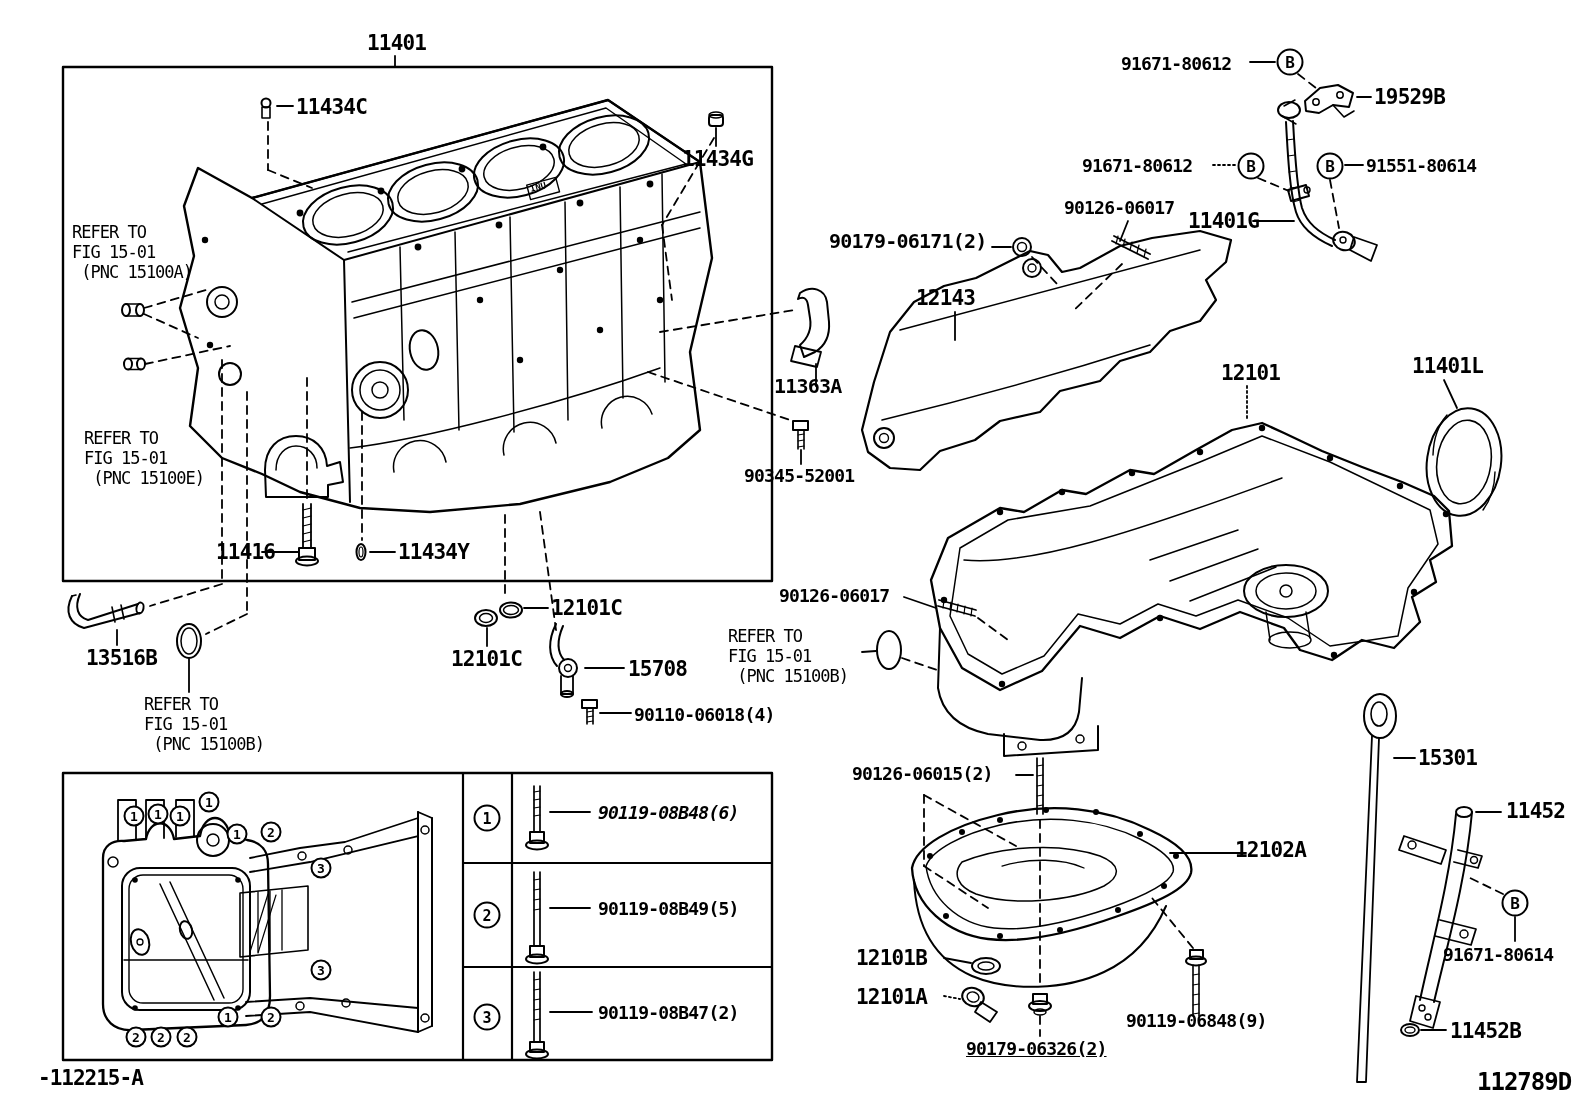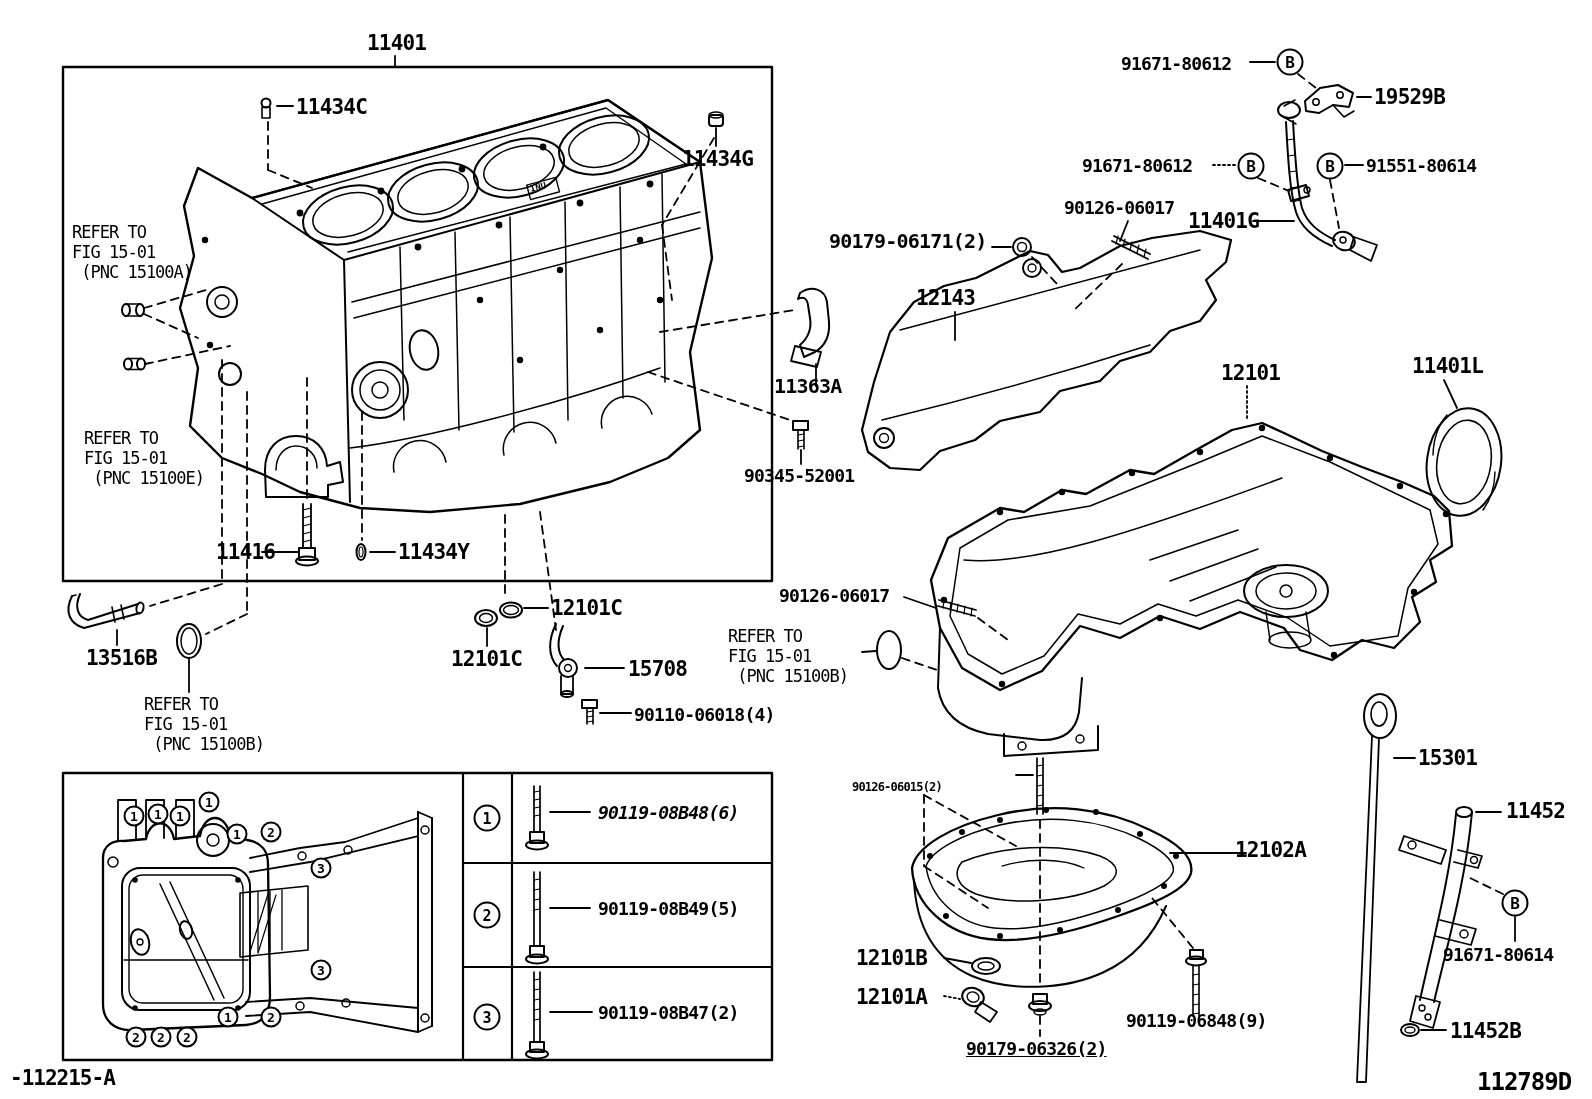--- a/index.html
+++ b/index.html
@@ -431,21 +431,21 @@
     <line x1="924" y1="795" x2="924" y2="866"></line>
     <line x1="924" y1="795" x2="1016" y2="846"></line>
     <line x1="924" y1="866" x2="988" y2="908"></line>
     <line x1="1193" y1="948" x2="1152" y2="898"></line>
     <line x1="1503" y1="894" x2="1470" y2="878"></line>
   </g>
 </svg>
 
 <div id="layer">
   <div class="cmark" style="left:530px;top:182px">INU</div>
-  <div class="footer" style="left:10px;top:1066px;font-size:21px">-112215-A</div>
+  <div class="footer" style="left:38px;top:1066px;font-size:21px">-112215-A</div>
   <div class="footer" style="left:1477px;top:1068px;font-size:24px">112789D</div>
 <div class="plabel" style="left: 367px; top: 33px; font-size: 21px;">11401</div>
       <div class="plabel" style="left: 296px; top: 97px; font-size: 21px;">11434C</div>
       <div class="plabel" style="left: 682px; top: 149px; font-size: 21px;">11434G</div>
       <div class="plabel" style="left: 216px; top: 542px; font-size: 21px;">11416</div>
       <div class="plabel" style="left: 398px; top: 542px; font-size: 21px;">11434Y</div>
       <div class="plabel" style="left: 86px; top: 648px; font-size: 21px;">13516B</div>
       <div class="plabel" style="left: 551px; top: 598px; font-size: 21px;">12101C</div>
       <div class="plabel" style="left: 451px; top: 649px; font-size: 21px;">12101C</div>
       <div class="plabel" style="left: 628px; top: 659px; font-size: 21px;">15708</div>
@@ -456,21 +456,21 @@
       <div class="plabel" style="left: 1366px; top: 157px; font-size: 18px; text-align: right;">91551-80614</div>
       <div class="plabel" style="left: 1064px; top: 199px; font-size: 18px;">90126-06017</div>
       <div class="plabel" style="left: 1188px; top: 211px; font-size: 21px;">11401G</div>
       <div class="plabel" style="left: 829px; top: 231px; font-size: 20px;">90179-06171(2)</div>
       <div class="plabel" style="left: 916px; top: 288px; font-size: 21px;">12143</div>
       <div class="plabel" style="left: 774px; top: 376px; font-size: 20px;">11363A</div>
       <div class="plabel" style="left: 744px; top: 467px; font-size: 18px;">90345-52001</div>
       <div class="plabel" style="left: 1221px; top: 363px; font-size: 21px;">12101</div>
       <div class="plabel" style="left: 1412px; top: 356px; font-size: 21px;">11401L</div>
       <div class="plabel" style="left: 779px; top: 587px; font-size: 18px;">90126-06017</div>
-      <div class="plabel" style="left: 852px; top: 765px; font-size: 12px; margin-top: 16px;">90126-06015(2)</div>
+      <div class="plabel" style="left: 852px; top: 765px; font-size: 18px;">90126-06015(2)</div>
       <div class="plabel" style="left: 1235px; top: 840px; font-size: 21px;">12102A</div>
       <div class="plabel" style="left: 856px; top: 948px; font-size: 21px;">12101B</div>
       <div class="plabel" style="left: 856px; top: 987px; font-size: 21px;">12101A</div>
       <div class="plabel" style="left: 1126px; top: 1012px; font-size: 18px;">90119-06848(9)</div>
       <div class="plabel" style="left: 966px; top: 1040px; font-size: 18px; text-decoration: underline;">90179-06326(2)</div>
       <div class="plabel" style="left: 1418px; top: 748px; font-size: 21px;">15301</div>
       <div class="plabel" style="left: 1506px; top: 801px; font-size: 21px;">11452</div>
       <div class="plabel" style="left: 1443px; top: 946px; font-size: 18px;">91671-80614</div>
       <div class="plabel" style="left: 1450px; top: 1021px; font-size: 21px;">11452B</div>
       <div class="pnote" style="left: 72px; top: 222px;"><div>REFER TO</div><div>FIG 15-01</div><div> (PNC 15100A)</div></div>

